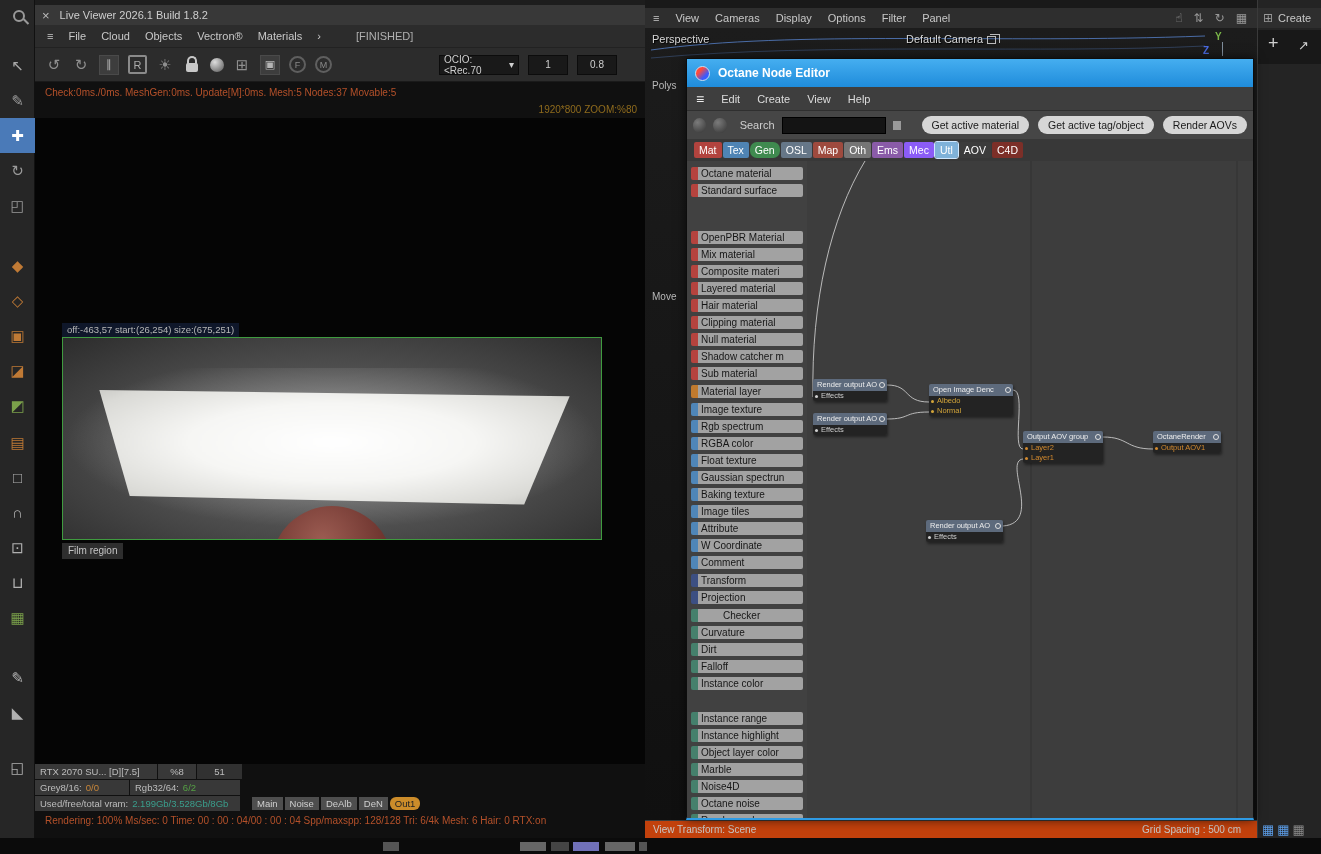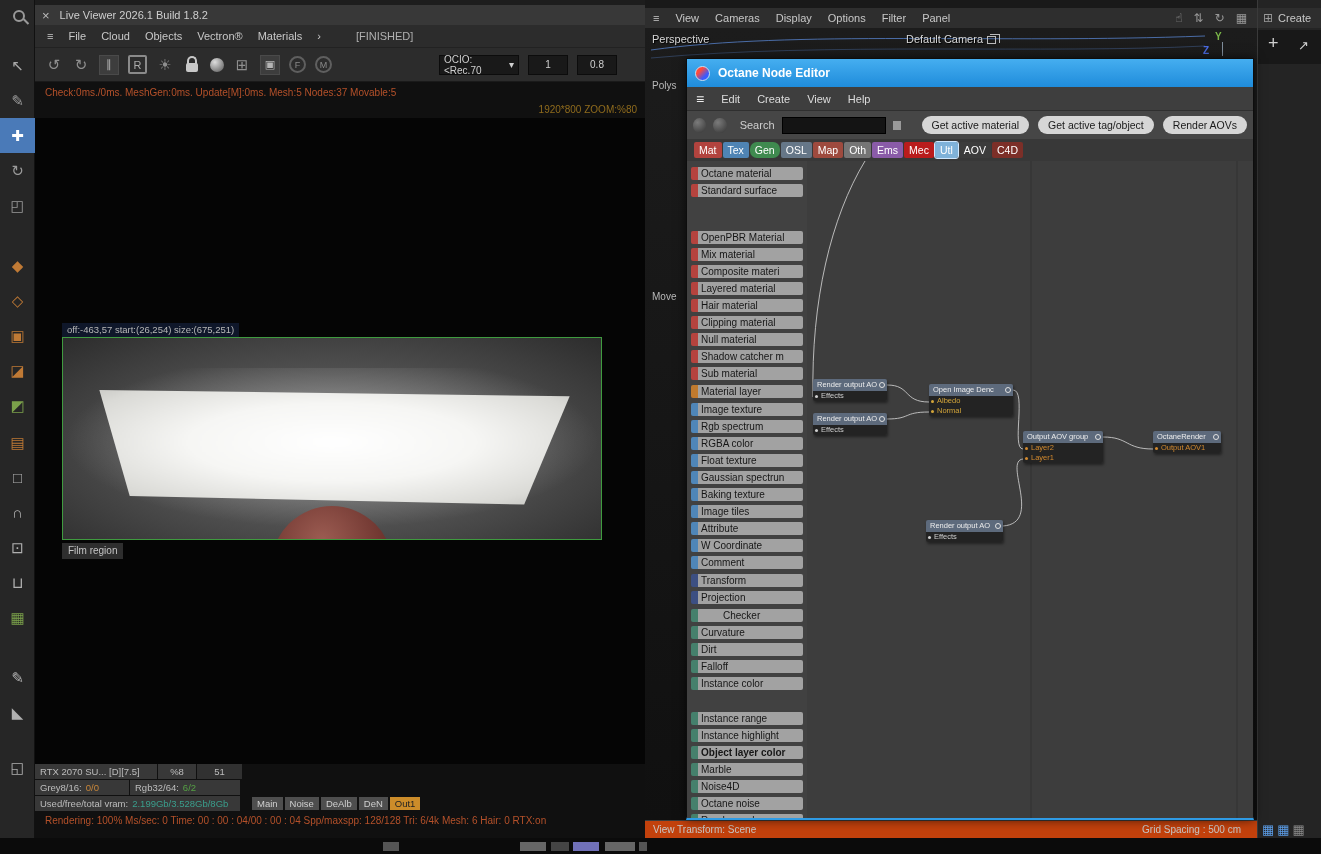--- a/index.html
+++ b/index.html
@@ -37,21 +37,21 @@
   .region-label{position:absolute;left:27px;top:205px;height:14px;line-height:14px;background:#0f172a;color:#b8b8b8;font-size:9.5px;padding:0 5px;white-space:nowrap;}
   .render-img{position:absolute;left:27px;top:219px;width:540px;height:203px;border:1px solid #3f9b3f;overflow:hidden;background:radial-gradient(ellipse at 50% 55%,#6e6e6e 0%,#4c4c4c 55%,#2c2c2c 100%);}
   .light-panel{position:absolute;left:3%;top:24%;width:94%;height:62%;background:radial-gradient(ellipse at 50% 45%,#ffffff 0%,#f6f6f4 40%,#dadad6 75%,#b4b4b0 100%);clip-path:polygon(4% 3%,97% 8%,88% 95%,10% 88%);filter:blur(1.2px);}
   .panel-glow{position:absolute;left:0;top:15%;width:100%;height:80%;background:radial-gradient(ellipse at 50% 45%,rgba(255,255,255,.45),rgba(255,255,255,0) 70%);}
   .sphere{position:absolute;left:208px;top:168px;width:122px;height:122px;border-radius:50%;background:radial-gradient(circle at 42% 28%,#9c5c52,#6e352f 55%,#49231f 100%);}
   .film-label{position:absolute;left:27px;top:425px;height:16px;line-height:16px;background:#2e2e2e;color:#c4c4c4;font-size:10px;padding:0 6px;}
   .lv-row{position:absolute;left:0;width:100%;height:15px;display:flex;gap:1px;font-size:9.5px;align-items:center;}
   .cell{background:#383838;height:15px;display:flex;align-items:center;padding:0 5px;color:#bdbdbd;white-space:nowrap;gap:4px;}
   .val-or{color:#c8873a;} .val-gr{color:#55a044;} .val-tl{color:#3a9f8d;}
   .pass{height:13px;background:#4e4e4e;color:#cfcfcf;font-size:9.5px;display:flex;align-items:center;padding:0 5px;margin-right:2px;}
-  .pass.active{background:#cc8c2a;color:#222;}
+  .pass.active{background:#cc8c2a;color:#222;border-radius:6px;}
   .lv-render-line{position:absolute;left:10px;top:815px;color:#b5512a;font-size:10px;white-space:nowrap;}
 
   
   .vp{position:absolute;left:645px;top:0;width:613px;height:838px;background:#151515;border-right:1px solid #3a3a3a;}
   .vp-topstrip{position:absolute;left:0;top:0;width:100%;height:8px;background:#191919;}
   .vp-menubar{position:absolute;left:0;top:8px;width:100%;height:20px;background:#2e2e2e;display:flex;align-items:center;gap:16px;padding-left:8px;color:#c8c8c8;}
   .vp-right-icons{margin-left:auto;margin-right:10px;display:flex;gap:11px;color:#999;font-size:12px;}
   .vp-canvas{position:absolute;left:0;top:28px;width:100%;height:792px;background:linear-gradient(180deg,#1c1c1c,#101010);}
   .vp-persp{position:absolute;left:7px;top:5px;color:#d8d8d8;font-size:11px;text-shadow:1px 1px 1px #000;}
   .vp-cam{position:absolute;left:0;top:5px;width:100%;text-align:center;color:#d8d8d8;font-size:11px;text-shadow:1px 1px 1px #000;}
@@ -338,21 +338,21 @@
         </span>
     </div>
     <div class="ne-tabs" id="ne-tabs">
         <span class="ne-tab" style="background: rgb(178, 67, 62);">Mat</span>
         <span class="ne-tab" style="background: rgb(79, 132, 180);">Tex</span>
         <span class="ne-tab" style="background: rgb(63, 138, 79); border-radius: 7px;">Gen</span>
         <span class="ne-tab" style="background: rgb(102, 119, 136);">OSL</span>
         <span class="ne-tab" style="background: rgb(158, 74, 62);">Map</span>
         <span class="ne-tab" style="background: rgb(117, 117, 117);">Oth</span>
         <span class="ne-tab" style="background: rgb(138, 91, 168);">Ems</span>
-        <span class="ne-tab" style="background: #b91c1c;">Mec</span>
+        <span class="ne-tab" style="background: #8b5cf6;">Mec</span>
         <span class="ne-tab selected" style="background: rgb(127, 178, 217);">Utl</span>
         <span class="ne-tab" style="background: rgb(60, 60, 60);">AOV</span>
         <span class="ne-tab" style="background: rgb(124, 47, 40);">C4D</span>
       </div>
     <div class="ne-body">
       <div class="ne-list" id="ne-list">
           <div class="ne-item" style="border-left-color: rgb(181, 67, 62);">Octane material</div>
           <div class="ne-item" style="border-left-color: rgb(181, 67, 62);">Standard surface</div>
           <div class="ne-item" style="border-left-color: rgb(181, 67, 62); margin-top: 34px;">OpenPBR Material</div>
           <div class="ne-item" style="border-left-color: rgb(181, 67, 62);">Mix material</div>
@@ -376,21 +376,21 @@
           <div class="ne-item" style="border-left-color: rgb(79, 134, 184);">Comment</div>
           <div class="ne-item gap" style="border-left-color: rgb(60, 79, 130);">Transform</div>
           <div class="ne-item" style="border-left-color: rgb(60, 79, 130);">Projection</div>
           <div class="ne-item gap" style="border-left-color: rgb(69, 128, 108); padding-left: 25px;">Checker</div>
           <div class="ne-item" style="border-left-color: rgb(69, 128, 108);">Curvature</div>
           <div class="ne-item" style="border-left-color: rgb(69, 128, 108);">Dirt</div>
           <div class="ne-item" style="border-left-color: rgb(69, 128, 108);">Falloff</div>
           <div class="ne-item" style="border-left-color: rgb(69, 128, 108);">Instance color</div>
           <div class="ne-item" style="border-left-color: rgb(69, 128, 108); margin-top: 22px;">Instance range</div>
           <div class="ne-item" style="border-left-color: rgb(69, 128, 108);">Instance highlight</div>
-          <div class="ne-item" style="border-left-color: rgb(69, 128, 108); font-weight: bold;">Object layer color</div>
+          <div class="ne-item" style="border-left-color: rgb(69, 128, 108);">Object layer color</div>
           <div class="ne-item" style="border-left-color: rgb(69, 128, 108);">Marble</div>
           <div class="ne-item" style="border-left-color: rgb(69, 128, 108);">Noise4D</div>
           <div class="ne-item" style="border-left-color: rgb(69, 128, 108);">Octane noise</div>
           <div class="ne-item" style="border-left-color: rgb(69, 128, 108);">Random color</div>
           <div class="ne-item" style="border-left-color: rgb(69, 128, 108);">Ridged fractal</div>
         </div>
       <div class="ne-graph" id="ne-graph">
         <svg class="wires" width="448" height="657" viewBox="0 0 448 657">
           <line class="grid" x1="224" y1="0" x2="224" y2="657"></line>
           <line class="grid" x1="430" y1="0" x2="430" y2="657"></line>

